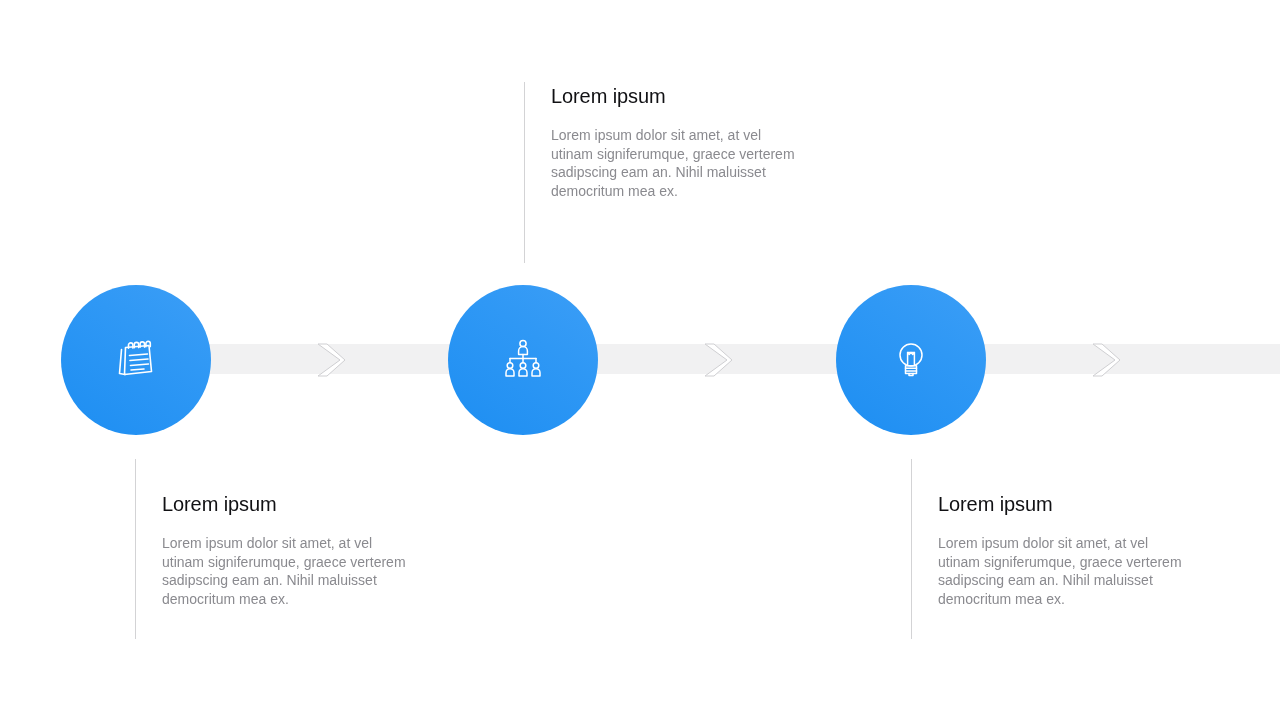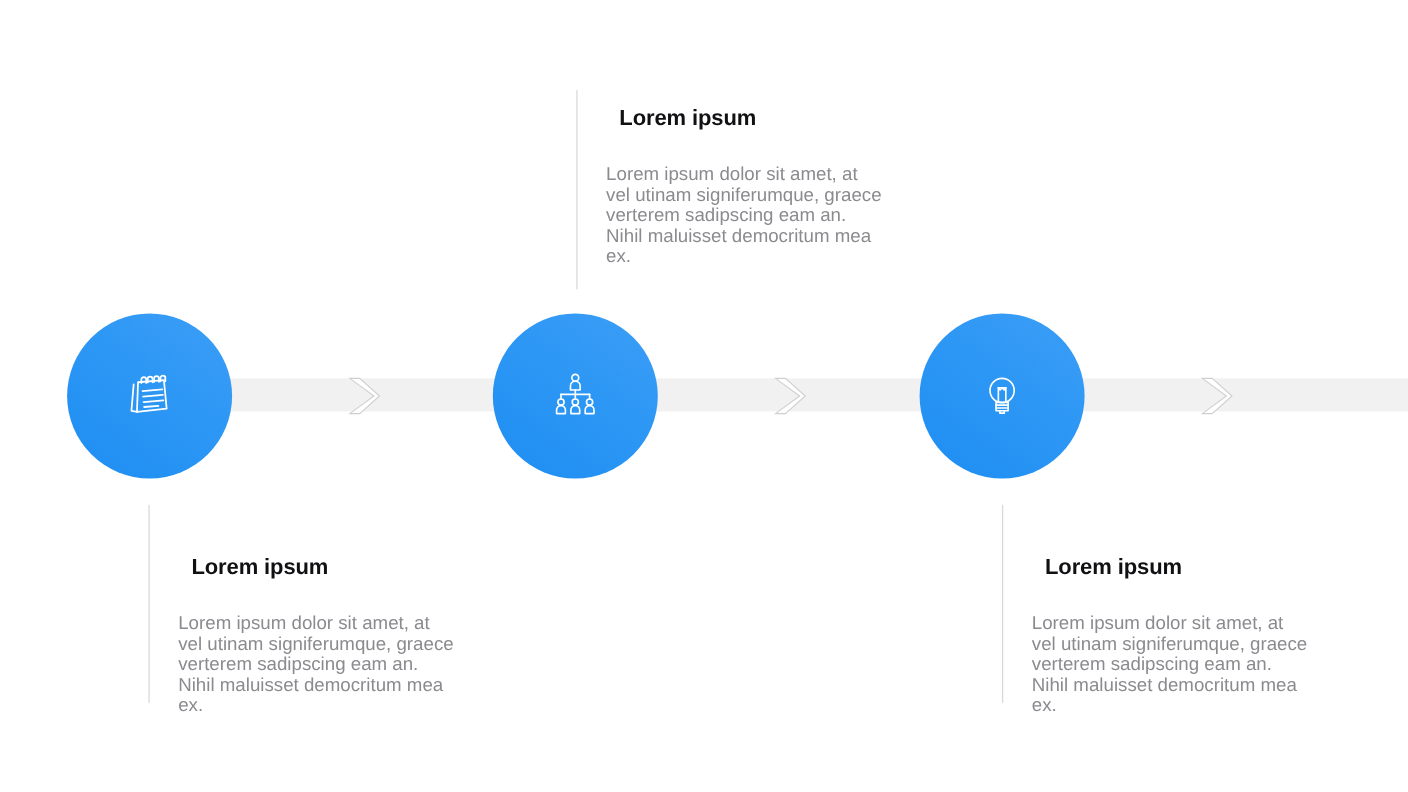--- a/index.html
+++ b/index.html
@@ -71,31 +71,31 @@
     position: absolute;
     box-sizing: border-box;
     border-left: 1px solid #d3d3d5;
     padding-left: 26px;
   }
   .block-top    { left: 524px; top: 82px;  width: 300px; height: 181px; }
   .block-left   { left: 135px; top: 459px; width: 300px; height: 180px; }
   .block-right  { left: 911px; top: 459px; width: 300px; height: 180px; }
 
   .block-title {
-    margin: 12px;
+    margin: 0;
     font-size: 20px;
     line-height: 24px;
-    font-weight: bold;
+    font-weight: normal;
     color: #111114;
     letter-spacing: -0.1px;
   }
   .block-body {
     margin: 0;
     padding-top: 18px;
-    font-size: 17px;
+    font-size: 14px;
     line-height: 18.6px;
     color: #8a8a8f;
     max-width: 252px;
   }
   .block-top .block-title { padding-top: 2px; }
   .block-left .block-title,
   .block-right .block-title { padding-top: 33px; }
 </style>
 </head>
 <body>

